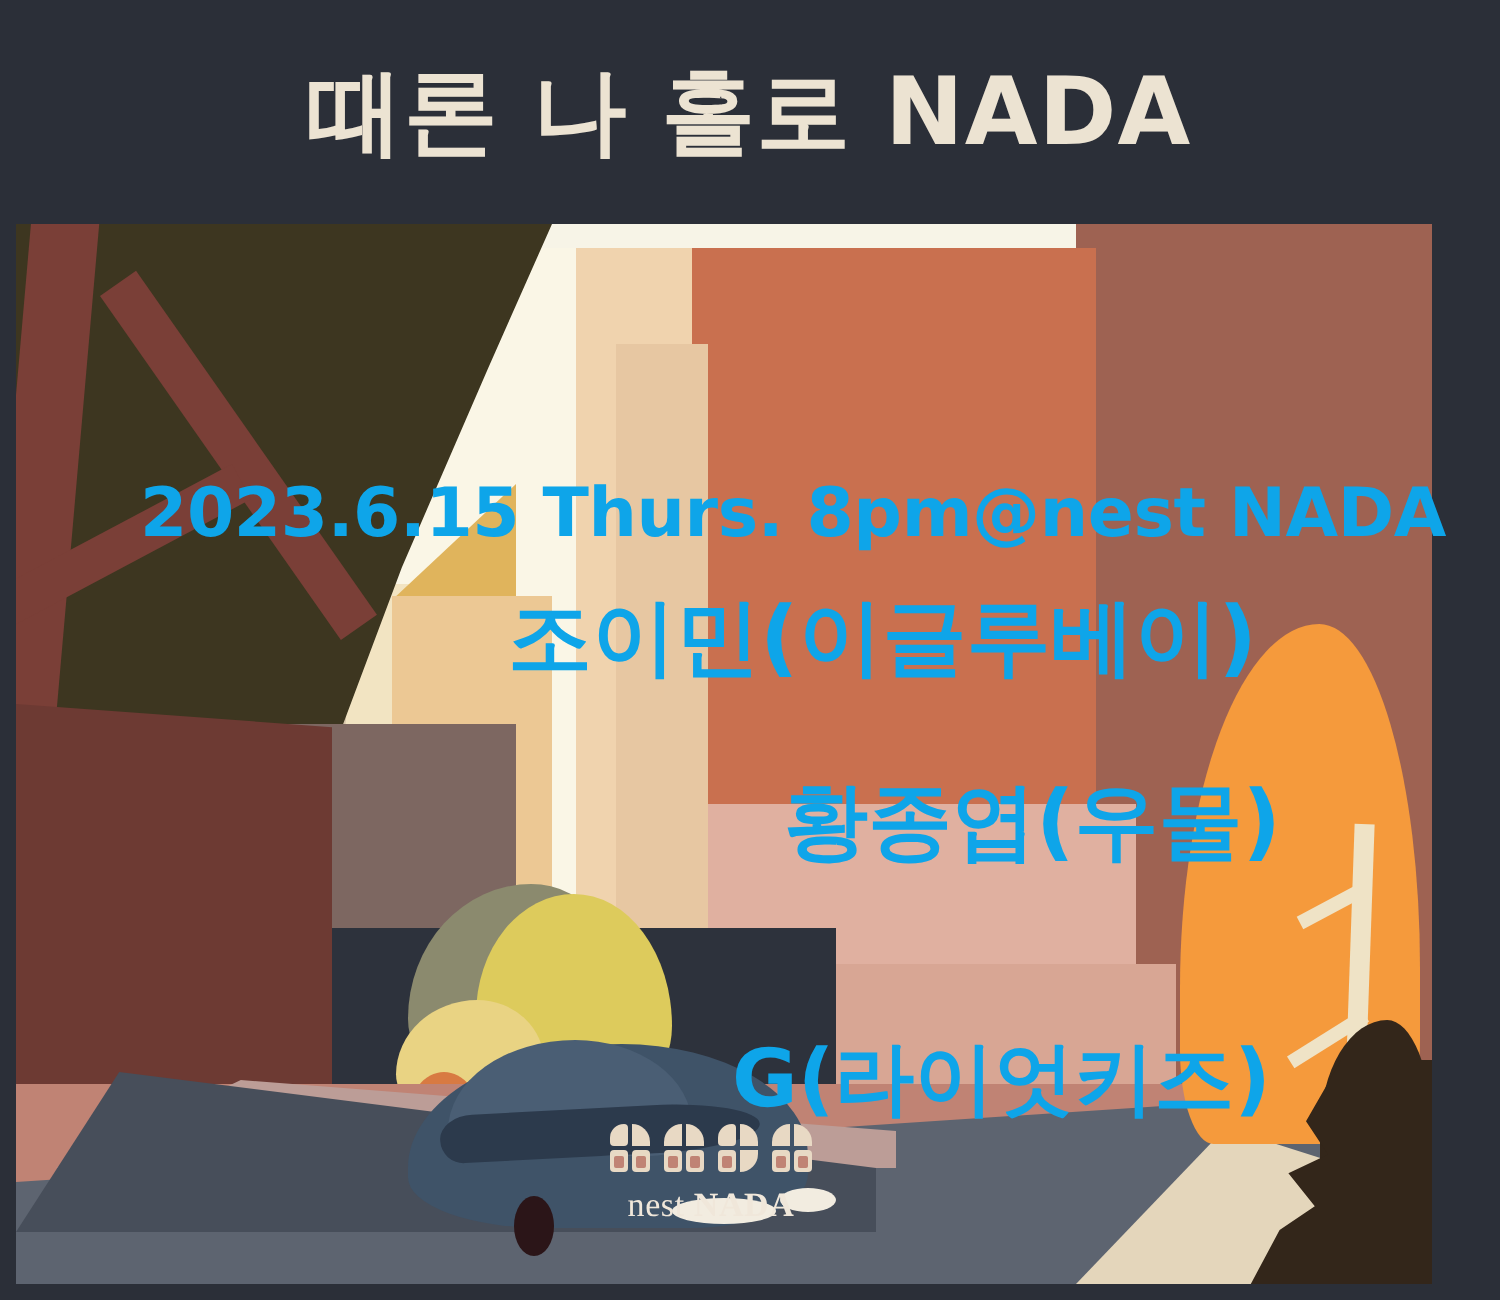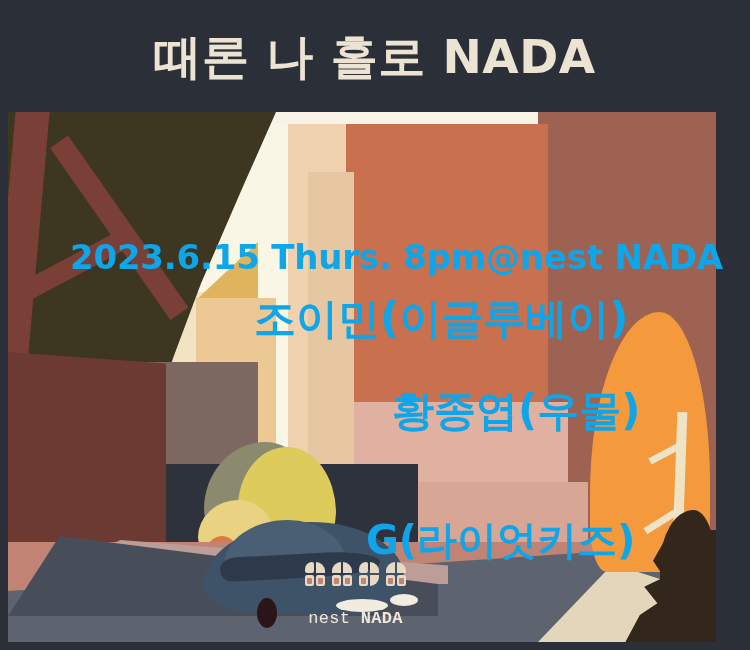--- a/index.html
+++ b/index.html
@@ -280,25 +280,25 @@
   .blk.tl { border-radius: 7px 2px 2px 2px; }
   .blk.q-tl { border-radius: 9px 0 0 0; }
   .blk.q-tr { border-radius: 0 9px 0 0; }
   .blk.q-br { border-radius: 0 0 9px 0; }
   .blk.inner { background:#e8d9c4; position:relative; }
   .blk.inner::after {
     content:""; position:absolute; left:2px; top:2.5px;
     width:5px; height:6px; background:#c08374; border-radius:1px;
   }
   #logo-word {
-    margin-top: 23px;
+    margin-top: 7px;
     font-size: 17px;
     color: #f0e7da;
     letter-spacing: 0.3px;
-    font-family: Liberation Mono, monospace;
+    font-family: Liberation Serif, serif;
   }
   #logo-word b { font-weight: 700; }
 </style>
 </head>
 <body>
 
 <div id="poster">
 
   <div id="title-bar">
     <div id="poster-title">때론 나 홀로 NADA</div>

